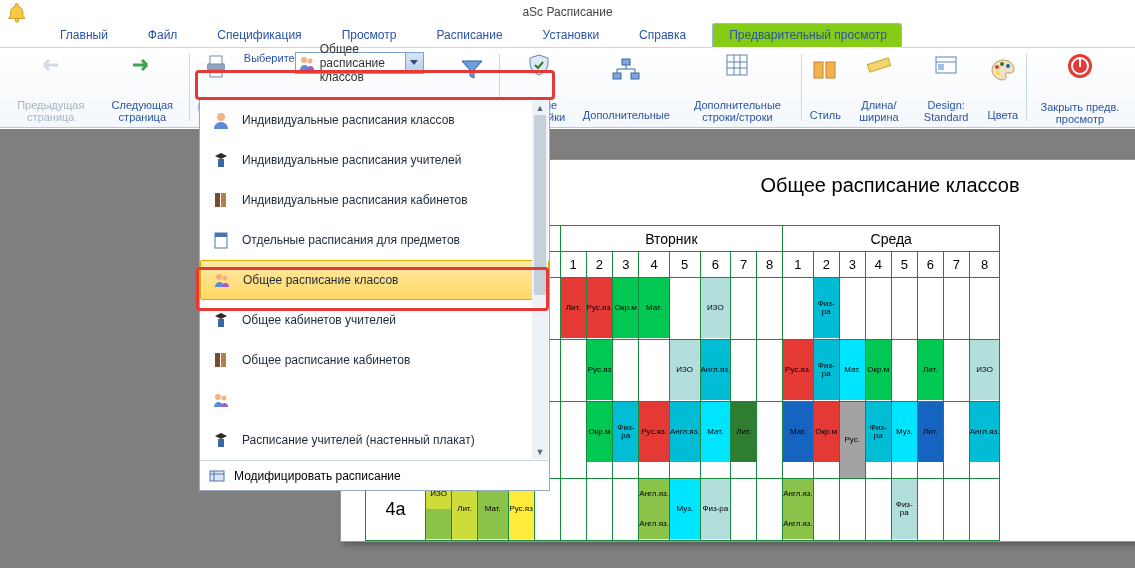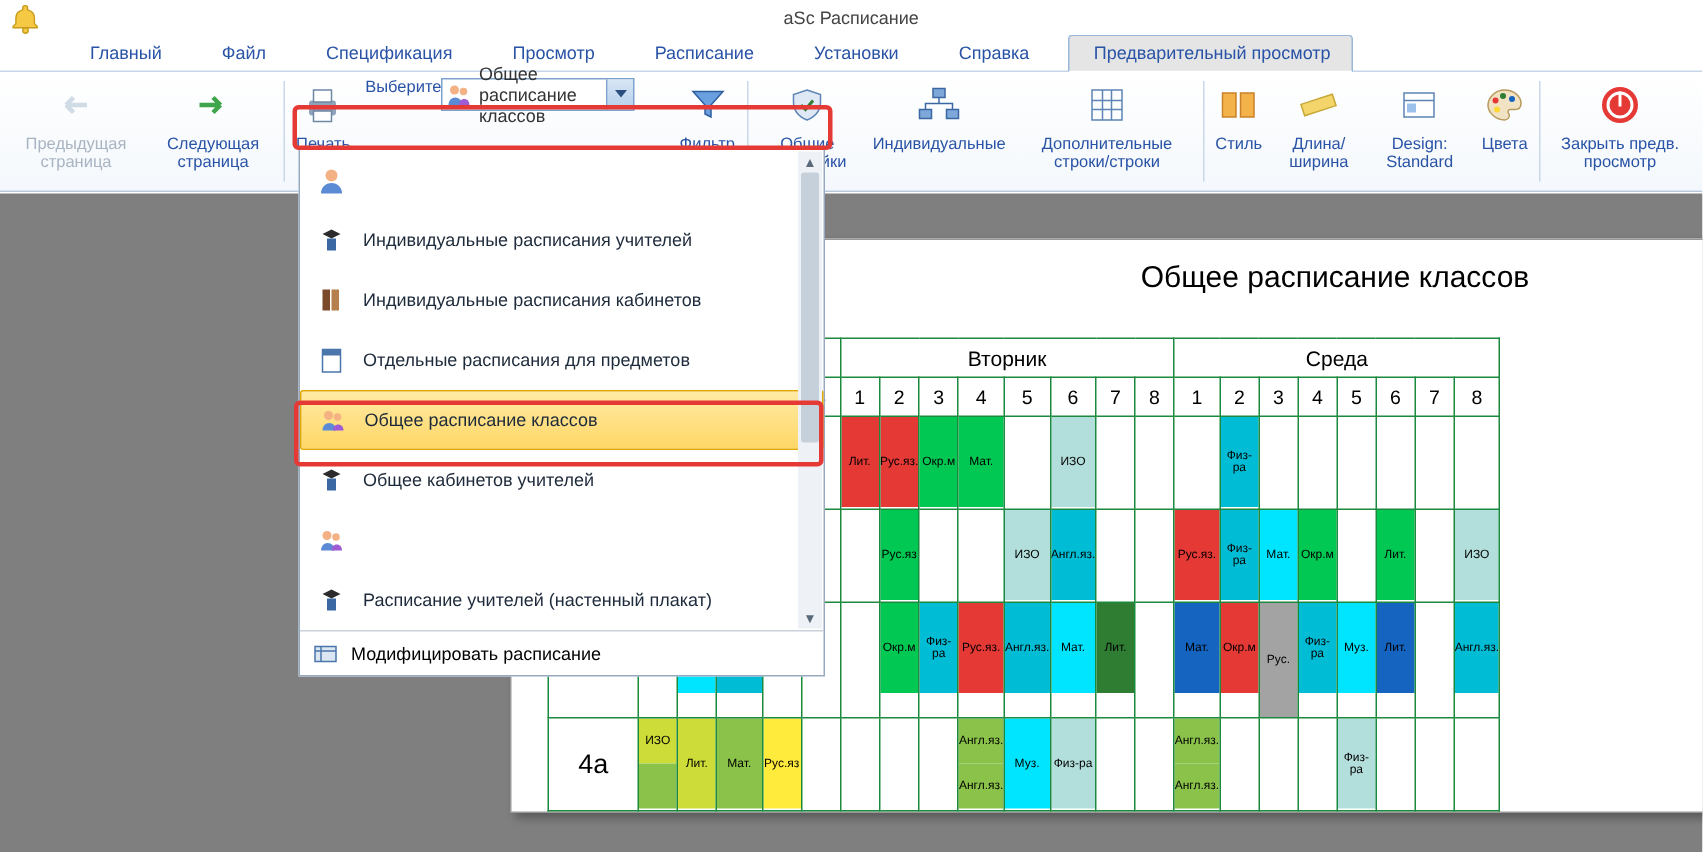--- a/index.html
+++ b/index.html
@@ -5,25 +5,25 @@
   * { box-sizing: border-box; margin: 0; padding: 0; font-family: "Segoe UI", Tahoma, sans-serif; }
   body { width: 1135px; height: 568px; background: #fff; overflow: hidden; position: relative; }
 
   
   .title-bar { height: 24px; display: flex; align-items: center; justify-content: center; font-size: 12px; color: #444; position: relative; }
   .title-bar .bell { position: absolute; left: 6px; top: 2px; width: 22px; height: 22px; }
 
   
   .menu { height: 24px; display: flex; align-items: flex-end; font-size: 12px; color: #2953a6; gap: 12px; padding-left: 46px; border-bottom: 1px solid #c5d6ea; }
   .menu .tab { padding: 4px 14px 5px; cursor: pointer; }
-  .menu .tab.active { border: 1px solid #9ab8da; border-bottom: 1px solid #fff; background: #e5e5e5; border-radius: 3px 3px 0 0; position: relative; top: 1px; padding-left: 16px; }
+  .menu .tab.active { border: 1px solid #9ab8da; border-bottom: 1px solid #fff; background: #84cc16; border-radius: 3px 3px 0 0; position: relative; top: 1px; padding-left: 16px; }
 
   
   .ribbon { height: 80px; background: linear-gradient(#fff, #f4f8fc); border-bottom: 1px solid #b9c9dd; display: flex; align-items: stretch; padding: 2px 4px 2px 4px; position: relative; }
-  .ribbon-group { display: flex; flex-direction: column; align-items: center; justify-content: flex-start; padding: 2px 6px; font-size: 11px; color: #2953a6; }
+  .ribbon-group { display: flex; flex-direction: column; align-items: center; justify-content: flex-start; padding: 2px 6px; font-size: 11px; color: #2953a6; gap: 19px; }
   .ribbon-group .icon-wrap { height: 36px; display: flex; align-items: center; justify-content: center; }
   .ribbon-group .label { text-align: center; line-height: 12px; margin-top: 2px; }
   .ribbon-sep { width: 1px; background: #c9d7e6; margin: 4px 2px; }
   .disabled { color: #a8b4c2; }
   .disabled svg { opacity: .45; }
 
   
   .combo-area { display: flex; flex-direction: row; padding: 2px 4px 0 4px; width: 268px; }
   .combo-label { font-size: 11px; color: #2953a6; margin-bottom: 2px; }
   .combo { display: flex; align-items: center; border: 1px solid #7da2ce; height: 22px; background: #fff; }
@@ -151,21 +151,21 @@
   </div>
   <div class="ribbon-group">
     <div class="icon-wrap">
         <svg width="30" height="26">
           <rect x="11" y="2" width="8" height="6" fill="#7fa8da" stroke="#3b67a3"></rect>
           <rect x="2" y="16" width="8" height="6" fill="#7fa8da" stroke="#3b67a3"></rect>
           <rect x="20" y="16" width="8" height="6" fill="#7fa8da" stroke="#3b67a3"></rect>
           <path d="M15 8v4M15 12H6v4M15 12h9v4" stroke="#3b67a3" fill="none"></path>
         </svg>
       </div>
-    <div class="label">Индивидуальные</div>
+    <div class="label">Дополнительные</div>
   </div>
   <div class="ribbon-group">
     <div class="icon-wrap">
         <svg width="26" height="26">
           <rect x="3" y="3" width="20" height="20" fill="none" stroke="#5d84b4"></rect>
           <path d="M3 10h20M3 16h20M10 3v20M16 3v20" stroke="#5d84b4"></path>
         </svg>
       </div>
     <div class="label">Дополнительные строки/строки</div>
   </div>
@@ -447,20 +447,21 @@
 
 <div class="dropdown-list" id="dd">
   <div class="scroll" id="dd-scroll">
       <div class="dd-item">
         <span class="dd-ico">
           <svg width="20" height="20">
             <circle cx="10" cy="7" r="4" fill="#f4b183"></circle>
             <path d="M3 19c0-4 3-7 7-7s7 3 7 7" fill="#5b8bd4"></path>
           </svg>
         </span>
+        <span>Индивидуальные расписания классов</span>
       </div>
       <div class="dd-item">
         <span class="dd-ico">
           <svg width="20" height="20">
             <path d="M10 3l6 3-6 3-6-3z" fill="#2b2b2b"></path>
             <rect x="7" y="9" width="6" height="8" fill="#3b67a3"></rect>
           </svg>
         </span>
         <span>Индивидуальные расписания учителей</span>
       </div>
@@ -494,20 +495,29 @@
         <span>Общее расписание классов</span>
       </div>
       <div class="dd-item">
         <span class="dd-ico">
           <svg width="20" height="20">
             <path d="M10 3l6 3-6 3-6-3z" fill="#2b2b2b"></path>
             <rect x="7" y="9" width="6" height="8" fill="#3b67a3"></rect>
           </svg>
         </span>
         <span>Общее кабинетов учителей</span>
+      </div>
+      <div class="dd-item">
+        <span class="dd-ico">
+          <svg width="20" height="20">
+            <rect x="4" y="3" width="5" height="14" fill="#7a4b2a"></rect>
+            <rect x="10" y="3" width="5" height="14" fill="#b5804d"></rect>
+          </svg>
+        </span>
+        <span>Общее расписание кабинетов</span>
       </div>
       <div class="dd-item">
         <span class="dd-ico">
           <svg width="18" height="16" viewBox="0 0 18 16">
             <circle cx="6" cy="5" r="3" fill="#f4b183"></circle>
             <circle cx="12" cy="6" r="2.5" fill="#f4b183"></circle>
             <path d="M2 15c0-3 2-5 4.5-5s4.5 2 4.5 5" fill="#5b8bd4"></path>
             <path d="M9 15c0-2.5 1.5-4 3.5-4s3.5 1.5 3.5 4" fill="#9d5bd4"></path>
           </svg>
         </span>

